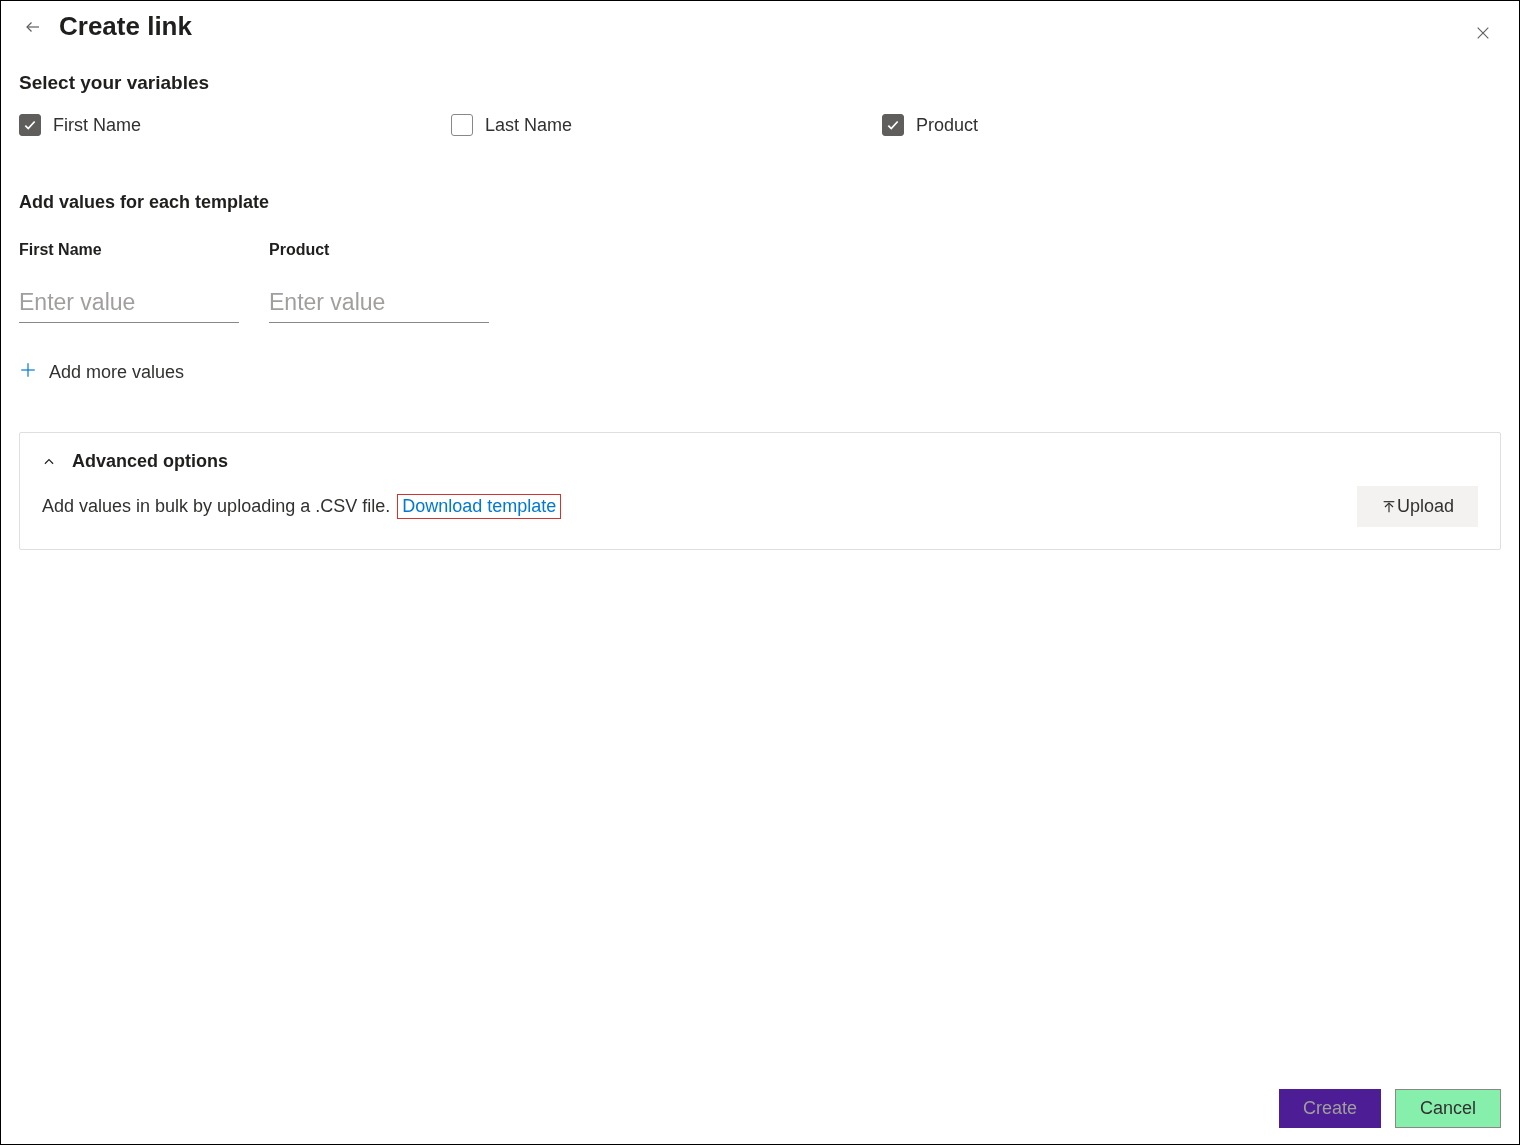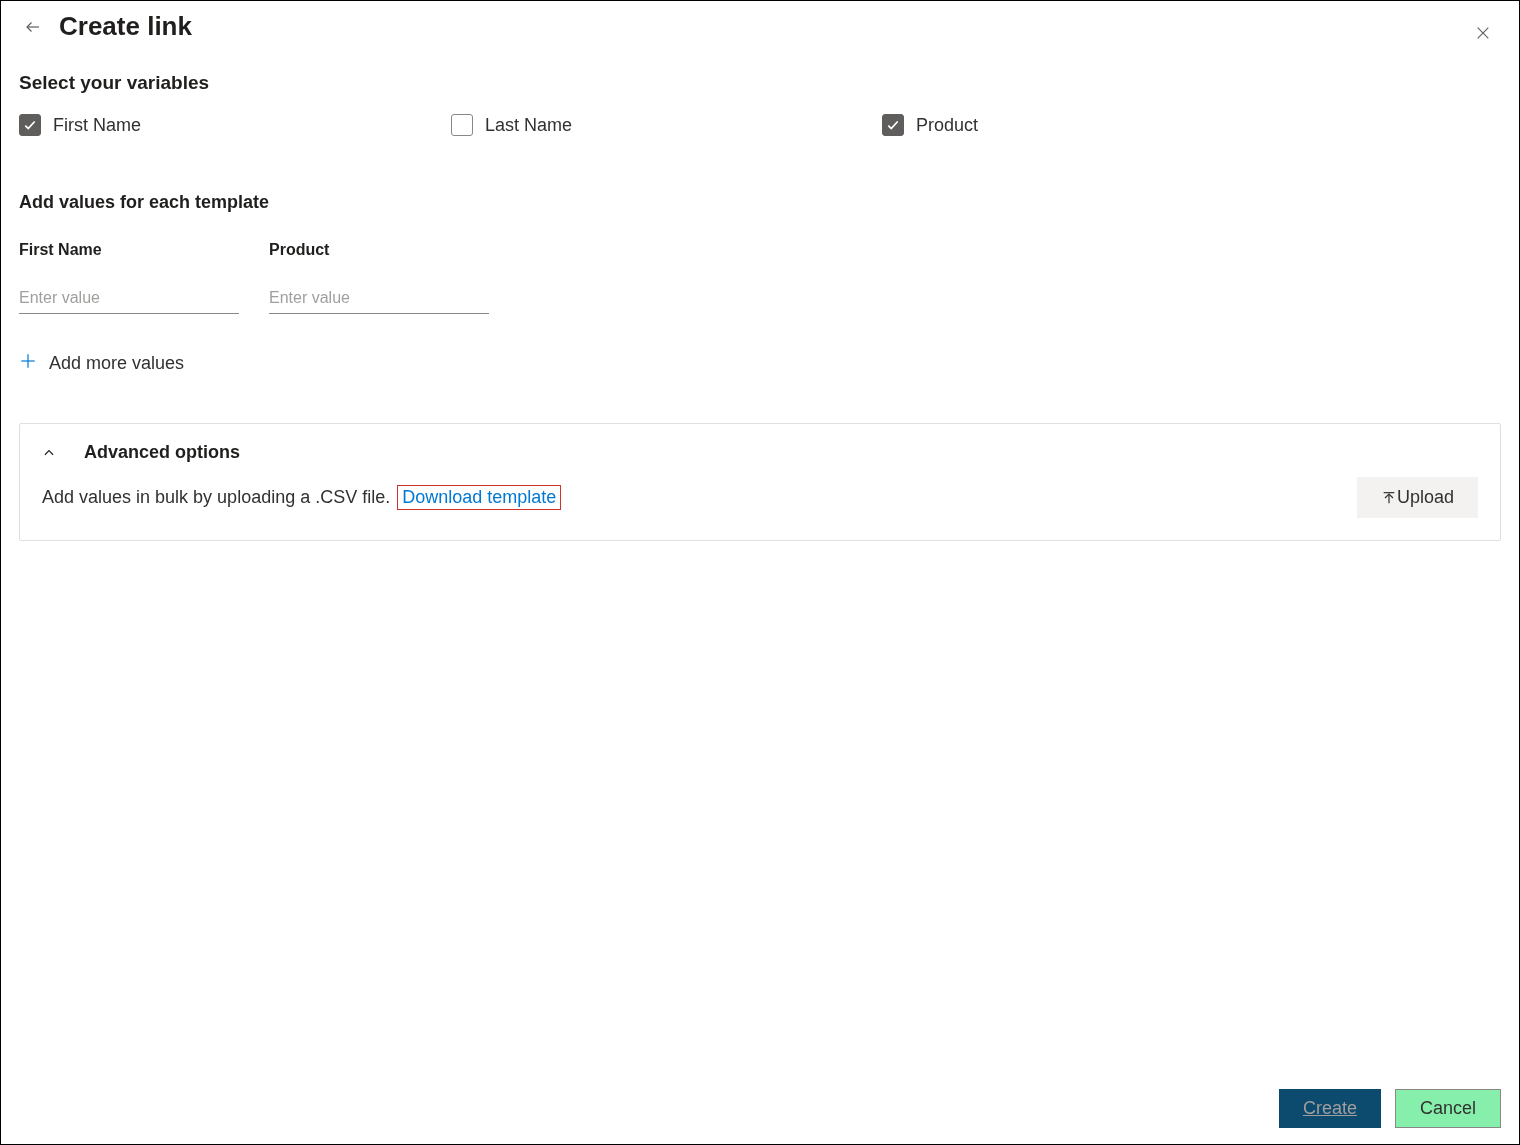--- a/index.html
+++ b/index.html
@@ -95,21 +95,21 @@
       font-size: 16px;
       font-weight: 600;
       color: #201f1e;
       margin-bottom: 26px;
       display: block;
     }
     .underline-input {
       width: 100%;
       border: none;
       border-bottom: 1px solid #8a8886;
-      font-size: 16px;
+      font-size: 23px;
       padding: 4px 0 6px 0;
       outline: none;
       color: #0369a1;
       background: transparent;
     }
     .underline-input::placeholder {
       color: #a19f9d;
     }
     .add-more {
       display: flex;
@@ -123,21 +123,21 @@
     .add-more .plus { color: #0078d4; font-size: 20px; font-weight: 400; }
 
     .panel {
       border: 1px solid #e1dfdd;
       border-radius: 2px;
       padding: 18px 22px 22px 22px;
     }
     .panel-header {
       display: flex;
       align-items: center;
-      gap: 28px;
+      gap: 16px;
       font-size: 18px;
       font-weight: 600;
       color: #201f1e;
       cursor: pointer;
       margin-bottom: 14px;
     }
     .panel-body {
       display: flex;
       justify-content: space-between;
       align-items: center;
@@ -173,24 +173,23 @@
       gap: 14px;
     }
     .btn {
       font-size: 18px;
       padding: 8px 24px;
       cursor: pointer;
       border: 1px solid transparent;
       font-family: inherit;
     }
     .btn-primary {
-      background: #0c4a6e;
+      background: #4c1d95;
       color: #a19f9d;
       border: none;
-      text-decoration: underline;
     }
     .btn-secondary {
       background: #86efac;
       color: #323130;
       border: 1px solid #8a8886;
     }
   </style>
 </head>
 <body>
 

